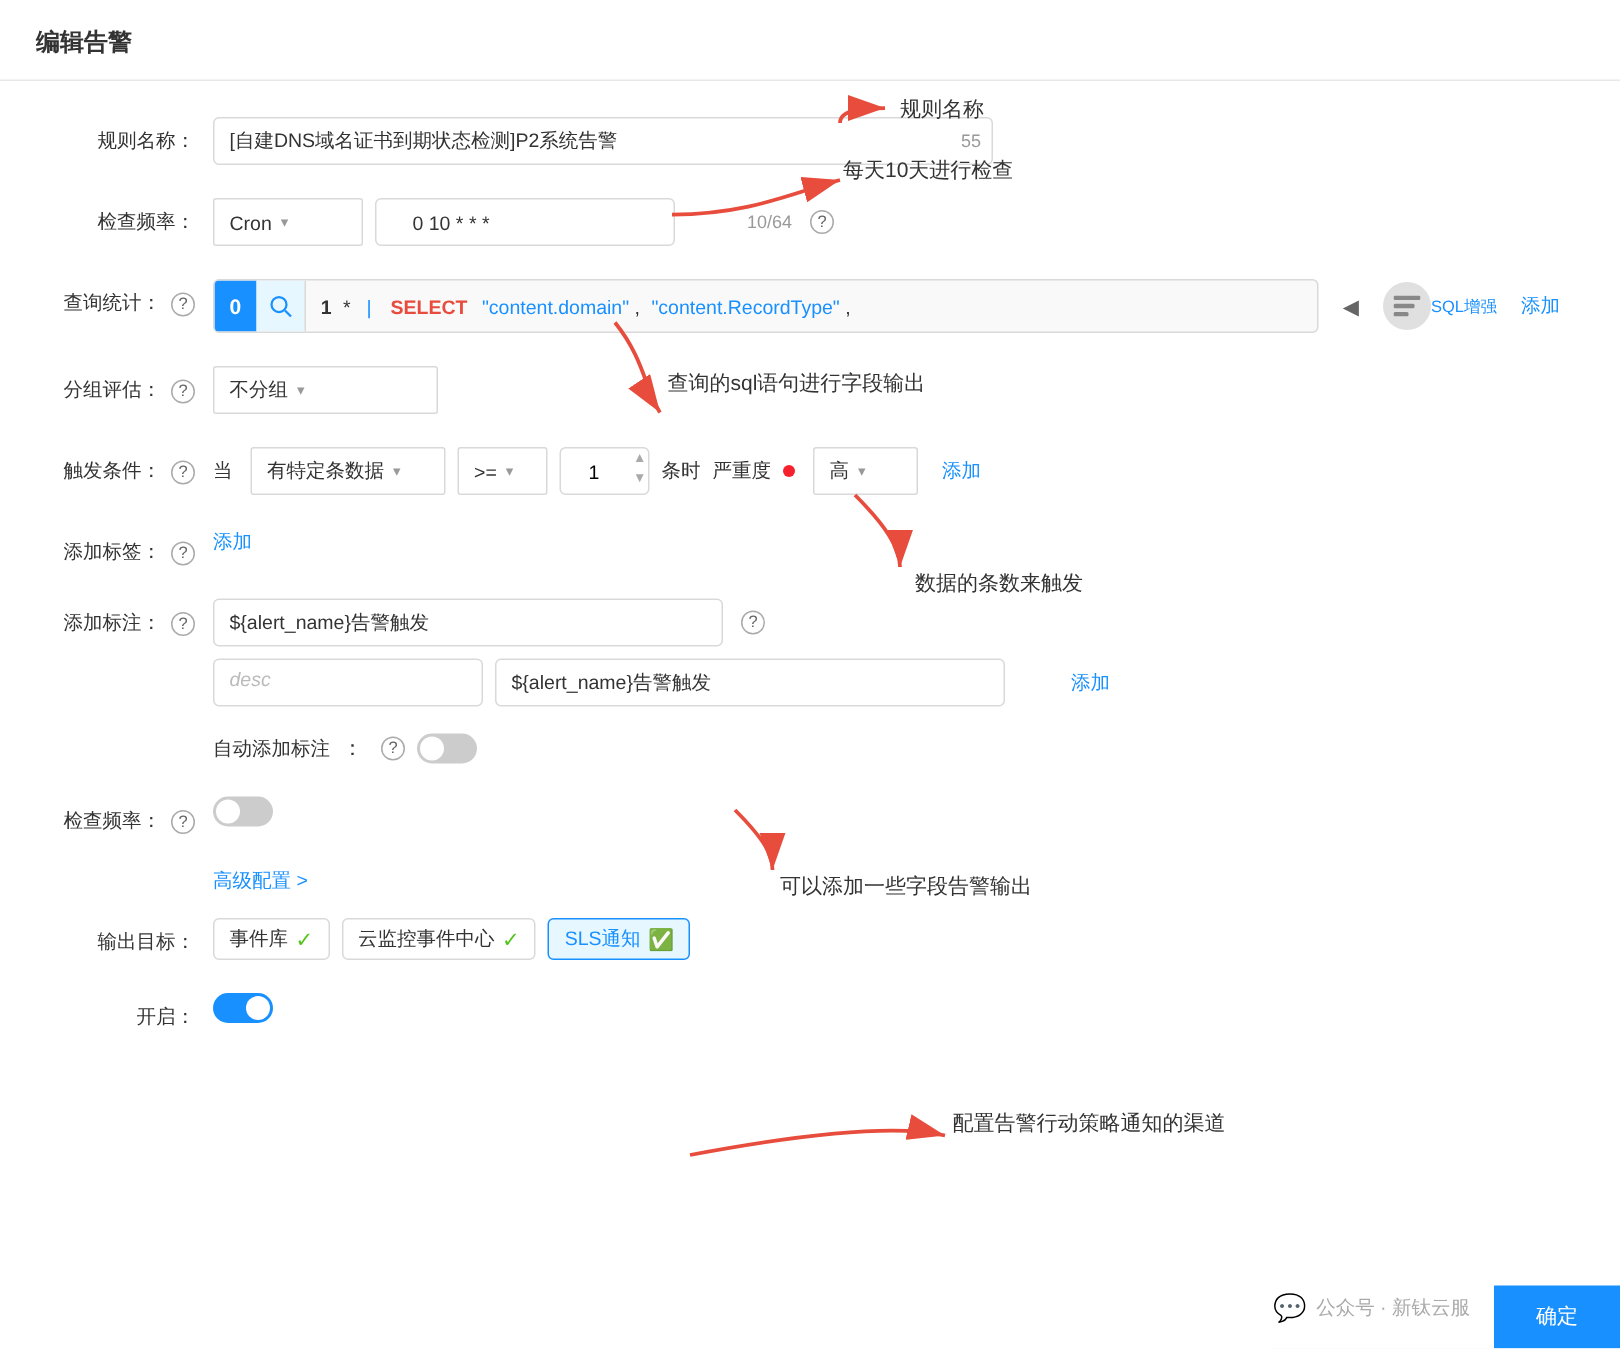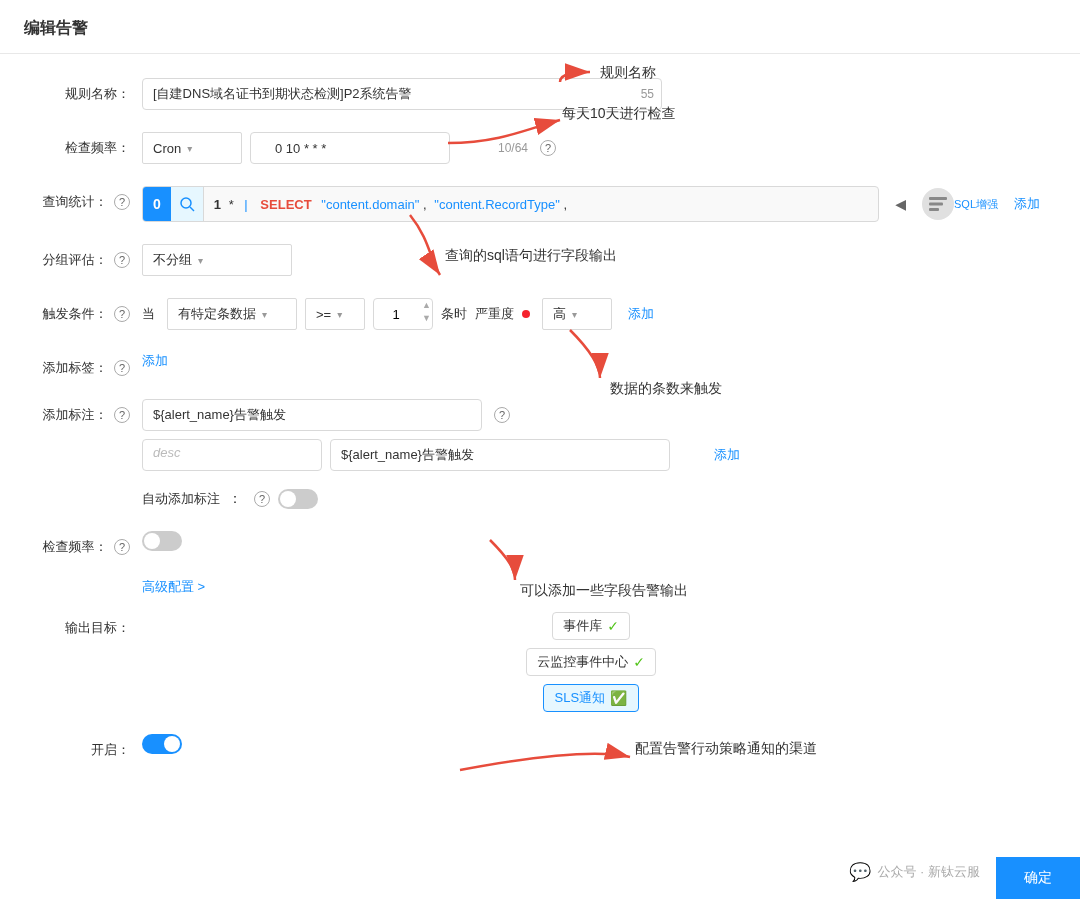--- a/index.html
+++ b/index.html
@@ -563,21 +563,21 @@
       <div class="form-label"></div>
       <div class="form-content">
         <span class="advanced-link">高级配置 &gt;</span>
       </div>
     </div>
 
     <div class="form-row">
       <div class="form-label">
         <span>输出目标</span><span>：</span>
       </div>
-      <div class="form-content" style="gap:8px;flex-direction:column;">
+      <div class="form-content" style="gap:8px;">
         <div class="output-tag">
           <span>事件库</span>
           <span class="check-icon">✓</span>
         </div>
         <div class="output-tag">
           <span>云监控事件中心</span>
           <span class="check-icon">✓</span>
         </div>
         <div class="output-tag output-tag-active">
           <span>SLS通知</span>

